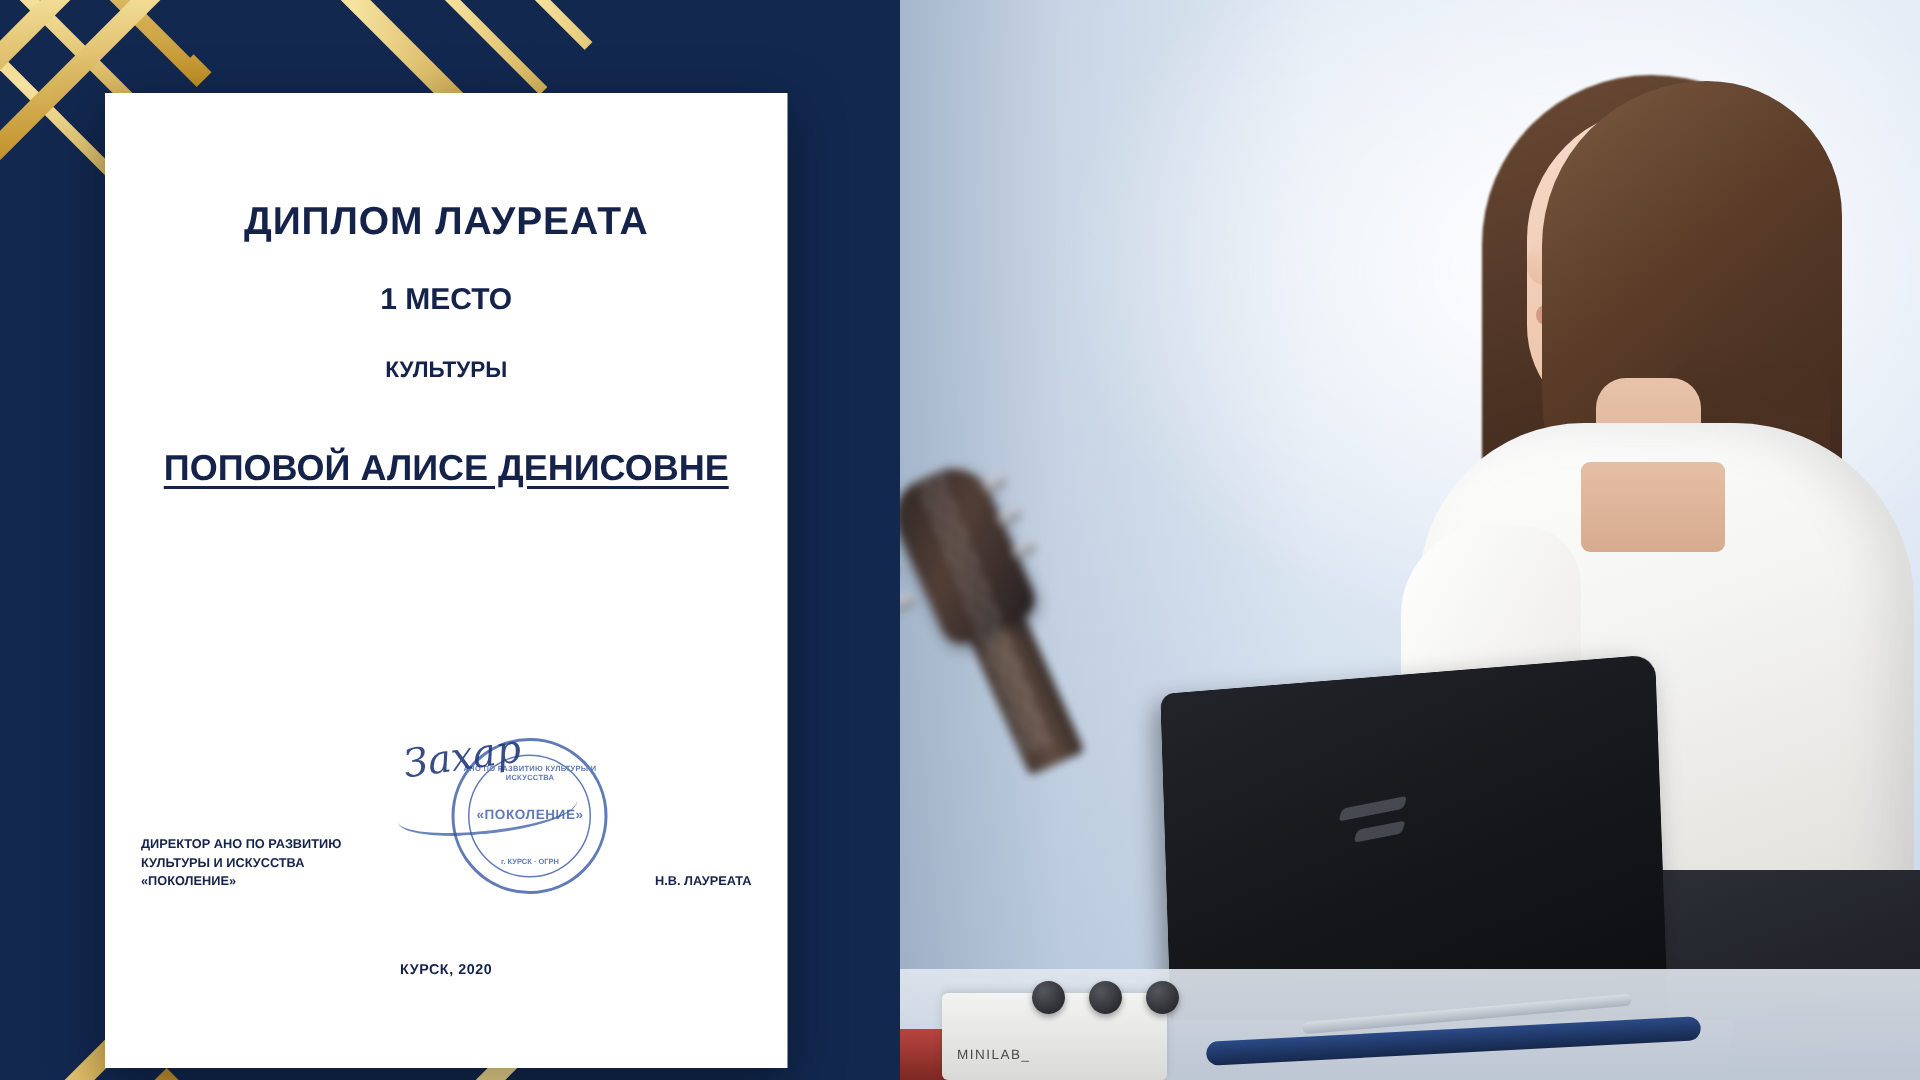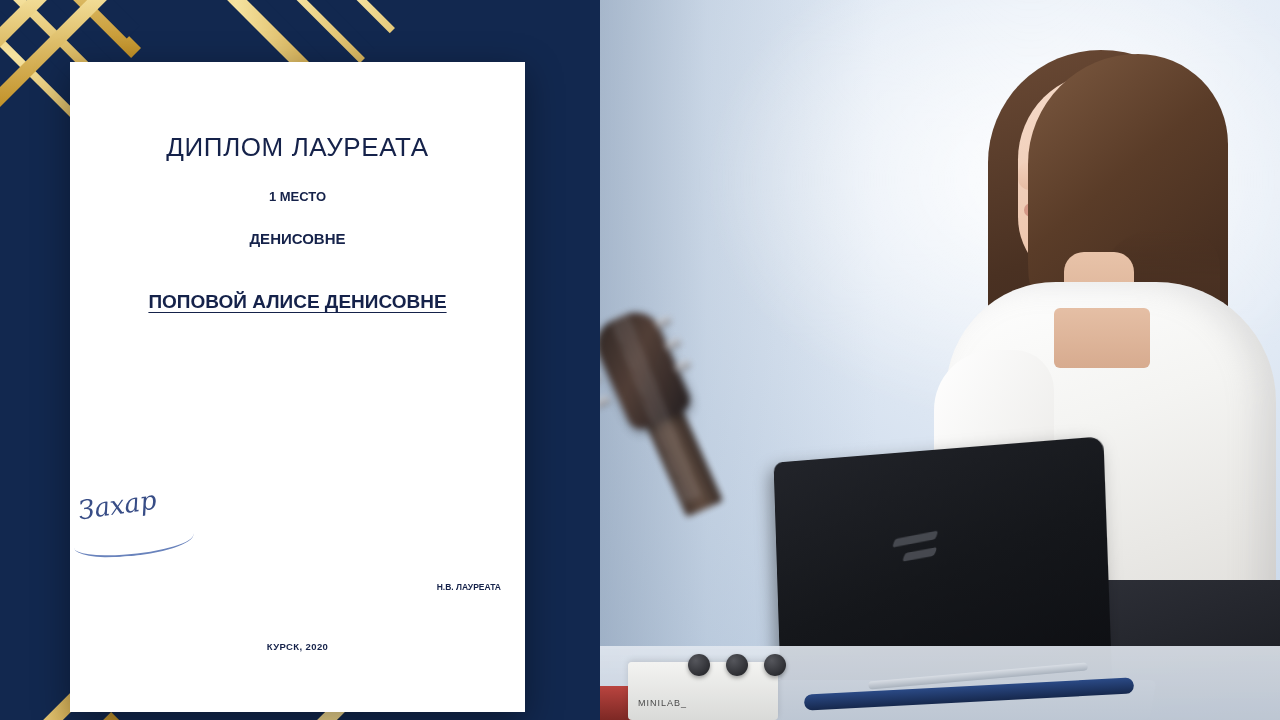--- a/index.html
+++ b/index.html
@@ -391,53 +391,53 @@
   .paper-inner {
     position: absolute;
     inset: 0;
     padding: 56px 34px 0 34px;
     box-sizing: border-box;
     text-align: center;
     color: #123;
   }
   .d-title {
     font-size: 26px;
-    font-weight: normal;
+    font-weight: bold;
     letter-spacing: .6px;
     color: #15224a;
     margin: 14px 0 26px 0;
   }
   .d-sub {
     font-size: 15.5px;
     font-weight: bold;
     color: #15224a;
     margin: 0 0 12px 0;
     line-height: 1.3;
   }
   .d-note {
     font-size: 8.5px;
     font-weight: bold;
     color: #15224a;
     margin: 0 0 22px 0;
     letter-spacing: .1px;
   }
   .d-place {
-    font-size: 13px;
+    font-size: 20px;
     font-weight: bold;
     color: #15224a;
     margin: 0 0 26px 0;
   }
   .d-awarded {
     font-size: 15px;
     font-weight: bold;
     color: #15224a;
     margin: 0 0 44px 0;
   }
   .d-name {
-    font-size: 19px;
+    font-size: 24px;
     font-weight: bold;
     color: #15224a;
     text-decoration: underline;
     text-underline-offset: 4px;
     margin: 0;
   }
 
   .sign-row {
     position: absolute;
     left: 0;
@@ -618,27 +618,36 @@
     <div class="navy-wedge-b"></div>
 
     <div class="gold-line" style="left:-140px; bottom:-110px; width:300px; height:14px; transform:rotate(-45deg);"></div>
     <div class="gold-line" style="left:-140px; bottom:-50px;  width:300px; height:14px; transform:rotate(-45deg);"></div>
     <div class="navy-line" style="left:-150px; bottom:-80px;  width:320px; height:18px; transform:rotate(-45deg);"></div>
 
     <div class="paper">
       <div class="paper-inner">
         <div class="d-title">ДИПЛОМ ЛАУРЕАТА</div>
         <div class="d-place">1 МЕСТО</div>
-        <div class="d-awarded">ДЕНИСОВНЕ</div>
+        <div class="d-awarded">КУЛЬТУРЫ</div>
         <div class="d-name">ПОПОВОЙ АЛИСЕ ДЕНИСОВНЕ</div>
       </div>
 
       <div class="sign-row">
+        <div class="sign-left">
+          <div>ДИРЕКТОР АНО ПО РАЗВИТИЮ</div>
+          <div>КУЛЬТУРЫ И ИСКУССТВА «ПОКОЛЕНИЕ»</div>
+        </div>
 
         <div class="stamp-wrap">
+          <div class="stamp">
+            <div class="stamp-text-top">АНО ПО РАЗВИТИЮ КУЛЬТУРЫ И ИСКУССТВА</div>
+            <div class="stamp-text-mid">«ПОКОЛЕНИЕ»</div>
+            <div class="stamp-text-bot">г. КУРСК · ОГРН</div>
+          </div>
           <div class="signature">Захар</div>
           <div class="sig-swoosh"></div>
         </div>
 
         <div class="sign-right">Н.В. ЛАУРЕАТА</div>
       </div>
 
       <div class="d-city">КУРСК, 2020</div>
     </div>
   </div>

